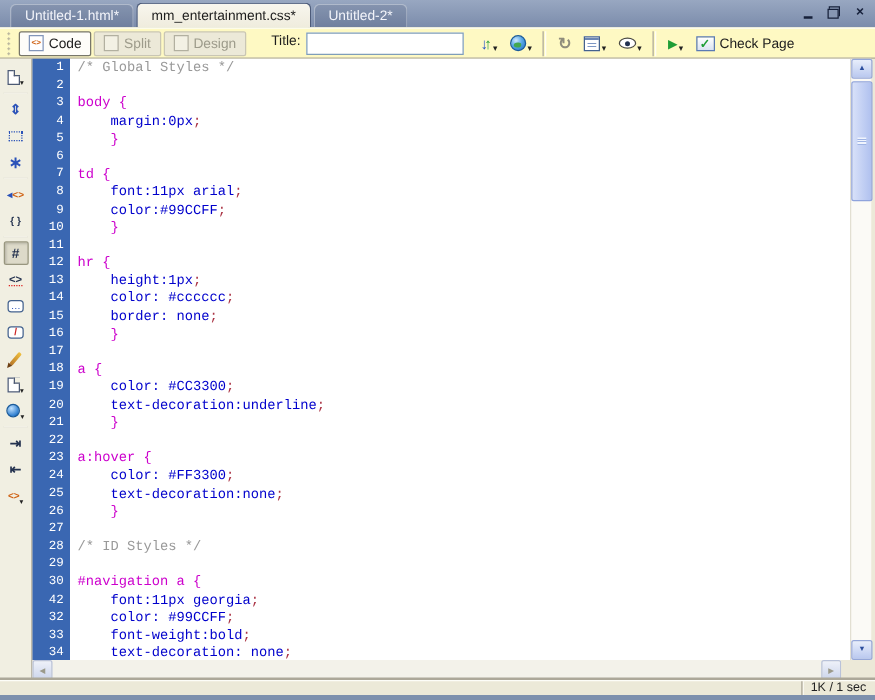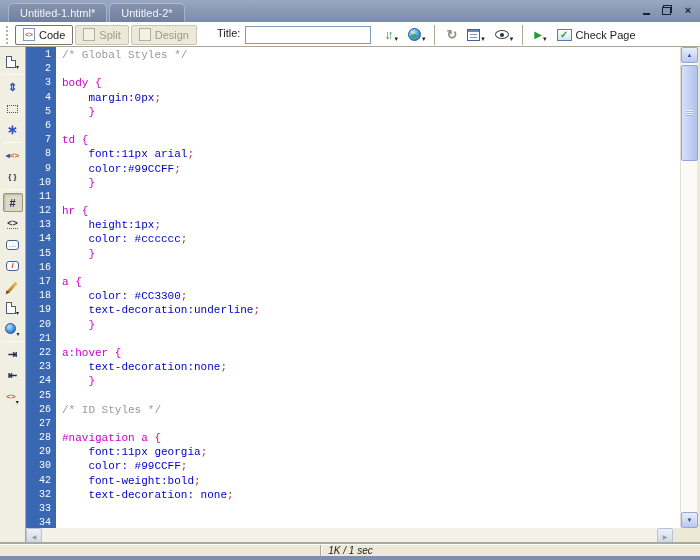--- a/index.html
+++ b/index.html
@@ -17,21 +17,21 @@
     border:1px solid #4d5b79; border-bottom:none; height:20px; padding-top:4px; }
   .win-controls { position:absolute; right:6px; top:4px; display:flex; gap:9px; align-items:center; }
   .wc { width:12px; height:12px; display:flex; align-items:center; justify-content:center;
     color:#16203a; font-weight:bold; font-size:11px; }
   .wc-min i { display:block; width:7px; height:2px; background:#16203a; margin-top:7px; }
   .wc-rest { position:relative; }
   .wc-rest::before { content:""; position:absolute; top:1px; right:1px; width:7px; height:6px; border:1px solid #16203a; }
   .wc-rest::after  { content:""; position:absolute; bottom:1px; left:1px; width:7px; height:6px; border:1px solid #16203a; background:#8797b3; }
 
   
-  .toolbar { position:absolute; left:0; top:22px; width:700px; height:25px; background:#ffffff;
+  .toolbar { position:absolute; left:0; top:22px; width:700px; height:25px; background:#fef9c3;
     border-top:1px solid #fdfdf8; border-bottom:1px solid #aca899;
     display:flex; align-items:center; padding:0 4px; }
   .grip { width:4px; height:20px; margin:0 6px 0 1px;
     background-image:radial-gradient(#b5b29c 35%, transparent 40%); background-size:4px 4px; }
   .seg { display:flex; align-items:center; gap:4px; height:20px; padding:0 7px; border-radius:2px;
     border:1px solid #b9b6a4; background:linear-gradient(#f7f5eb,#e6e3d2); color:#1d1d1d; cursor:default; }
   .seg + .seg { margin-left:2px; }
   .seg.active { background:#fefdf9; border-color:#77766a; }
   .seg.disabled { color:#9d9b8b; background:#ece9d8; border-color:#c9c6b4;text-align:center; }
   .pg { width:12px; height:13px; background:#fff; border:1px solid #8296ba; display:flex;
@@ -116,32 +116,33 @@
     background:repeating-linear-gradient(#f0f4fd 0 1px, #9fb4e4 1px 2px); }
   .hscroll { position:absolute; left:26px; top:528px; width:647px; height:16px; background:#f3f2ea; }
   .hs-btn { position:absolute; top:0; width:16px; height:16px; border:1px solid #b9c2d9; border-radius:2px;
     background:linear-gradient(#eef1f9,#cdd6ec); color:#9a99    8a; font-size:6px; display:flex;
     align-items:center; justify-content:center; color:#9b9a8b; cursor:default; }
   .hs-left { left:0; } .hs-right { right:0; }
   .corner { position:absolute; left:673px; top:528px; width:27px; height:16px; background:#ece9d8; }
 
   
   .statusbar { position:absolute; left:0; top:544px; width:700px; height:12px; background:#ece9d8;
-    border-top:1px solid #fdfdf8; box-shadow:0 -2px 0 #aca899; display:flex; justify-content:center;
-    align-items:center;font-style:italic; }
+    border-top:1px solid #fdfdf8; box-shadow:0 -2px 0 #aca899; display:flex; justify-content:flex-end;
+    align-items:center; }
   .sb-panel { display:flex; align-items:center; height:12px; border-left:1px solid #aca899;
     box-shadow:1px 0 0 #fdfdf8 inset; padding:0 7px; color:#222; font-size:10px; }
   .bottom-strip { position:absolute; left:0; top:556px; width:700px; height:4px; background:#7d90ad; }
 </style>
 </head>
 <body>
 
 <div class="titlebar">
   <div class="tabs">
     <div class="tab">Untitled-1.html*</div>
+    <div class="tab active">mm_entertainment.css*</div>
     <div class="tab">Untitled-2*</div>
   </div>
   <div class="win-controls">
     <span class="wc wc-min">
         <i></i>
       </span>
     <span class="wc wc-rest"></span>
     <span class="wc">×</span>
   </div>
 </div>
@@ -302,28 +303,30 @@
     <div class="cl"><span class="tk-sel">    }</span></div>
     <div class="cl"></div>
     <div class="cl"><span class="tk-sel">td {</span></div>
     <div class="cl"><span class="tk-dec">    font:11px arial</span><span class="tk-sem">;</span></div>
     <div class="cl"><span class="tk-dec">    color:#99CCFF</span><span class="tk-sem">;</span></div>
     <div class="cl"><span class="tk-sel">    }</span></div>
     <div class="cl"></div>
     <div class="cl"><span class="tk-sel">hr {</span></div>
     <div class="cl"><span class="tk-dec">    height:1px</span><span class="tk-sem">;</span></div>
     <div class="cl"><span class="tk-dec">    color: #cccccc</span><span class="tk-sem">;</span></div>
+    <div class="cl"><span class="tk-dec">    border: none</span><span class="tk-sem">;</span></div>
     <div class="cl"><span class="tk-sel">    }</span></div>
     <div class="cl"></div>
     <div class="cl"><span class="tk-sel">a {</span></div>
     <div class="cl"><span class="tk-dec">    color: #CC3300</span><span class="tk-sem">;</span></div>
     <div class="cl"><span class="tk-dec">    text-decoration:underline</span><span class="tk-sem">;</span></div>
     <div class="cl"><span class="tk-sel">    }</span></div>
     <div class="cl"></div>
     <div class="cl"><span class="tk-sel">a:hover {</span></div>
+    <div class="cl"><span class="tk-dec">    color: #FF3300</span><span class="tk-sem">;</span></div>
     <div class="cl"><span class="tk-dec">    text-decoration:none</span><span class="tk-sem">;</span></div>
     <div class="cl"><span class="tk-sel">    }</span></div>
     <div class="cl"></div>
     <div class="cl"><span class="tk-cm">/* ID Styles */</span></div>
     <div class="cl"></div>
     <div class="cl"><span class="tk-sel">#navigation a {</span></div>
     <div class="cl"><span class="tk-dec">    font:11px georgia</span><span class="tk-sem">;</span></div>
     <div class="cl"><span class="tk-dec">    color: #99CCFF</span><span class="tk-sem">;</span></div>
     <div class="cl"><span class="tk-dec">    font-weight:bold</span><span class="tk-sem">;</span></div>
     <div class="cl"><span class="tk-dec">    text-decoration: none</span><span class="tk-sem">;</span></div>

